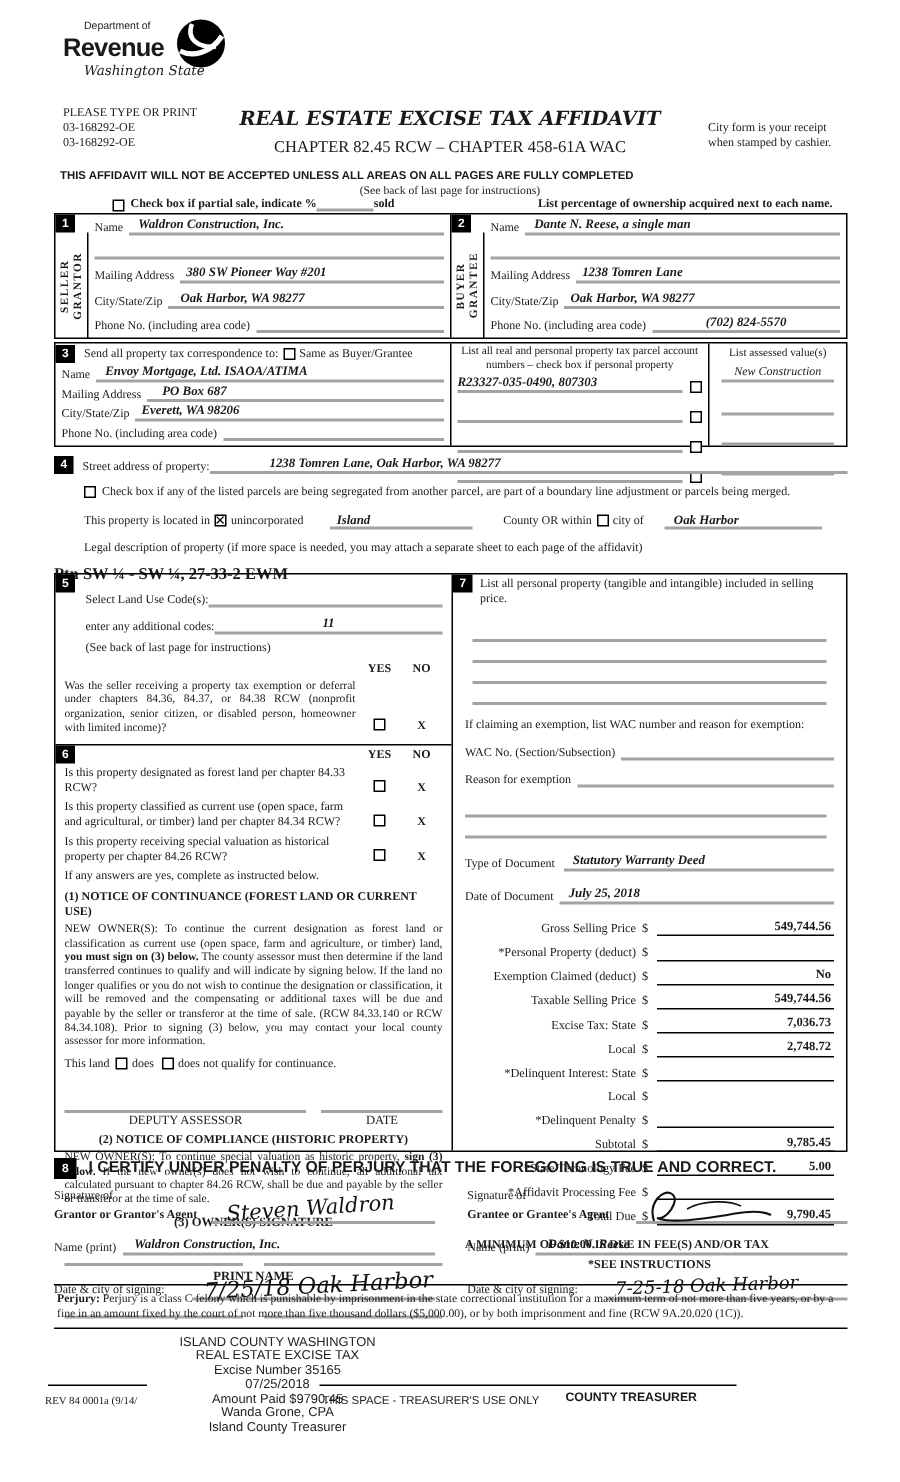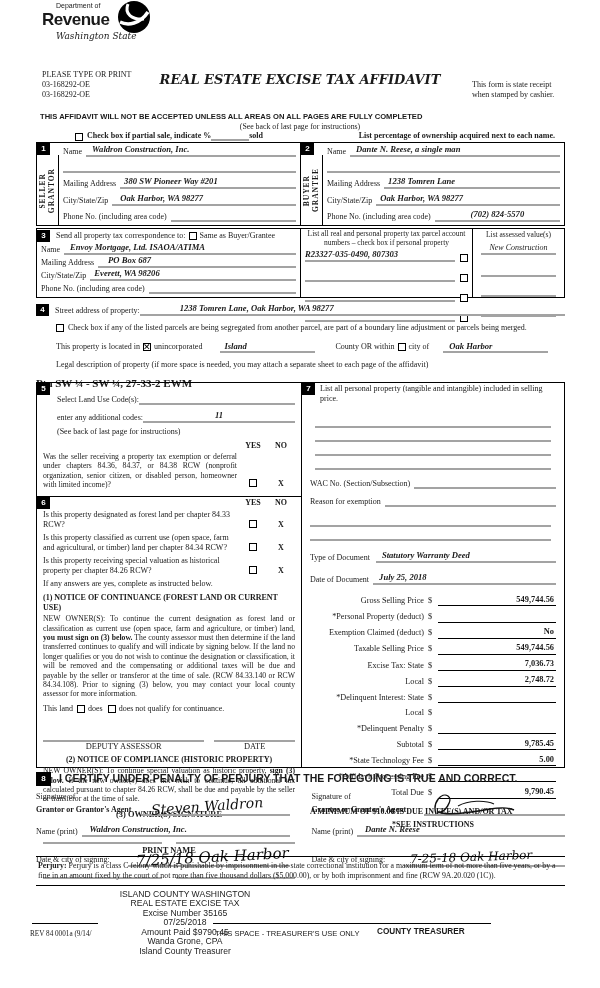--- a/index.html
+++ b/index.html
@@ -58,45 +58,46 @@
   .script {
     font-family:"DejaVu Serif", serif; font-style:italic; font-size:14px;
     white-space:nowrap; color:#111;
   }
 </style>
 </head>
 <body>
 
 <div class="page">
 
-  <div class="abs" style="left:42px; top:0;">
+  <div class="abs" style="left:42px; top:12px;">
     <div style="position:relative; width:130px; height:46px;">
       <div class="abs sans" style="left:14px; top:2px; font-size:7px;">Department of</div>
       <div class="abs sans b" style="left:0px; top:9px; font-size:17px; letter-spacing:-0.5px;">Revenue</div>
       <div class="abs i" style="left:14px; top:31px; font-size:9px; font-family:'DejaVu Serif',serif;">Washington State</div>
       <svg class="abs logo-swirl" style="left:72px; top:0px;" width="40" height="34" viewBox="0 0 40 34">
         <circle cx="20" cy="17" r="16" fill="#000"></circle>
         <path d="M6 22 C 14 26, 26 24, 34 12" stroke="#fff" stroke-width="3.5" fill="none"></path>
         <path d="M14 4 C 10 14, 18 20, 30 19" stroke="#fff" stroke-width="3" fill="none"></path>
       </svg>
     </div>
   </div>
 
   <div class="abs" style="left:42px; top:70px; font-size:8px;">
     <div>PLEASE TYPE OR PRINT</div>
     <div>03-168292-OE</div>
     <div>03-168292-OE</div>
   </div>
 
   <div class="abs center" style="left:150px; top:72px; width:300px;">
     <div class="b i" style="font-size:13px; font-family:'DejaVu Serif',serif;">REAL ESTATE EXCISE TAX AFFIDAVIT</div>
+    <div style="font-size:11px; margin-top:4px;">CHAPTER 82.45 RCW – CHAPTER 458-61A WAC</div>
   </div>
 
   <div class="abs" style="left:472px; top:80px; font-size:8px; width:100px;">
-    <div>This form is state receipt</div>
+    <div>City form is your receipt</div>
     <div>when stamped by cashier.</div>
   </div>
 
   <div class="abs sans b" style="left:40px; top:112px; font-size:7.6px;text-align:center;">THIS AFFIDAVIT WILL NOT BE ACCEPTED UNLESS ALL AREAS ON ALL PAGES ARE FULLY COMPLETED</div>
   <div class="abs center" style="left:0; top:122px; width:600px; font-size:7.8px;">(See back of last page for instructions)</div>
 
   <div class="abs row" style="left:75px; top:131px; width:490px; font-size:8px;">
     <span class="cb"></span>
     <span class="b" style="margin-left:4px;">Check box if partial sale, indicate %</span>
     <span class="uline" style="width:38px;"></span>
@@ -339,20 +340,21 @@
     </div>
 
     <div style="flex:1; padding:0 8px 4px 8px; position:relative;">
       <span class="sec-num abs" style="left:0; top:0;">7</span>
       <div style="margin-left:10px; margin-top:1px;">List all personal property (tangible and intangible) included in selling price.</div>
       <div class="uline" style="width:96%; margin:12px 2% 0;">&nbsp;</div>
       <div class="uline" style="width:96%; margin:2px 2% 0;">&nbsp;</div>
       <div class="uline" style="width:96%; margin:2px 2% 0;">&nbsp;</div>
       <div class="uline" style="width:96%; margin:2px 2% 0;">&nbsp;</div>
 
+      <div style="margin-top:8px;">If claiming an exemption, list WAC number and reason for exemption:</div>
       <div class="row" style="margin-top:6px;">
         <span>WAC No. (Section/Subsection)</span>
         <span class="uline grow val" style="margin-left:4px;">&nbsp;</span>
       </div>
       <div class="row" style="margin-top:6px;">
         <span>Reason for exemption</span>
         <span class="uline grow val" style="margin-left:4px;">&nbsp;</span>
       </div>
       <div class="uline" style="width:98%; margin-top:8px;">&nbsp;</div>
       <div class="uline" style="width:98%; margin-top:2px;">&nbsp;</div>

